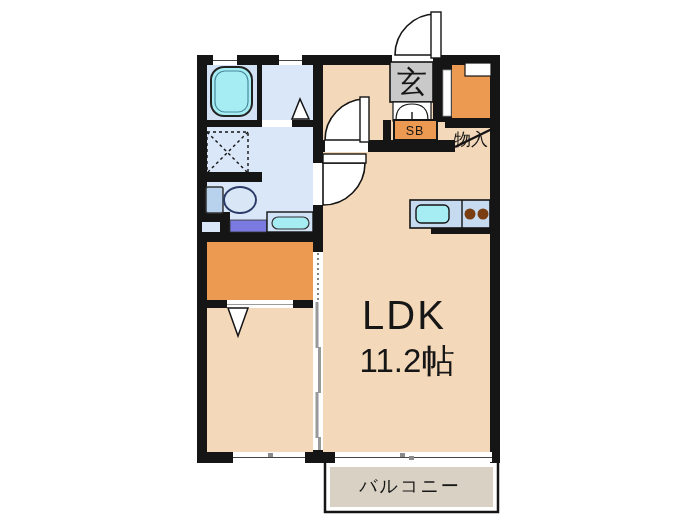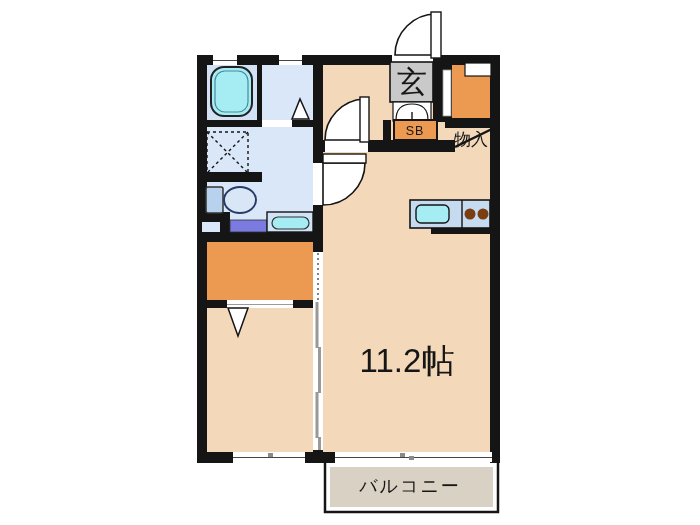--- a/index.html
+++ b/index.html
@@ -168,15 +168,16 @@
       <line x1="462" y1="200" x2="462" y2="228" stroke="#151515" stroke-width="1.4"></line>
       <rect class="cyan" x="416" y="205" width="33" height="18" rx="5" stroke="#151515" stroke-width="1.4"></rect>
       <circle class="burner" cx="470" cy="214" r="5.5"></circle>
       <circle class="burner" cx="483" cy="214" r="5.5"></circle>
     </g>
   </svg>
 
   <div class="lbl lbl-genkan" style="left:412px;top:82px;">玄</div>
   <div class="lbl lbl-storage" style="left:471px;top:100px;margin-top:39px;">物入</div>
   <div class="lbl lbl-sb" style="left:415px;top:131px;">SB</div>
+  <div class="lbl lbl-ldk" style="left:404px;top:315px;">LDK</div>
   <div class="lbl lbl-ldk-size" style="left:407px;top:360px;">11.2帖</div>
   <div class="lbl lbl-balcony" style="left:410px;top:486px;">バルコニー</div>
 </div>
 
 </body></html>

